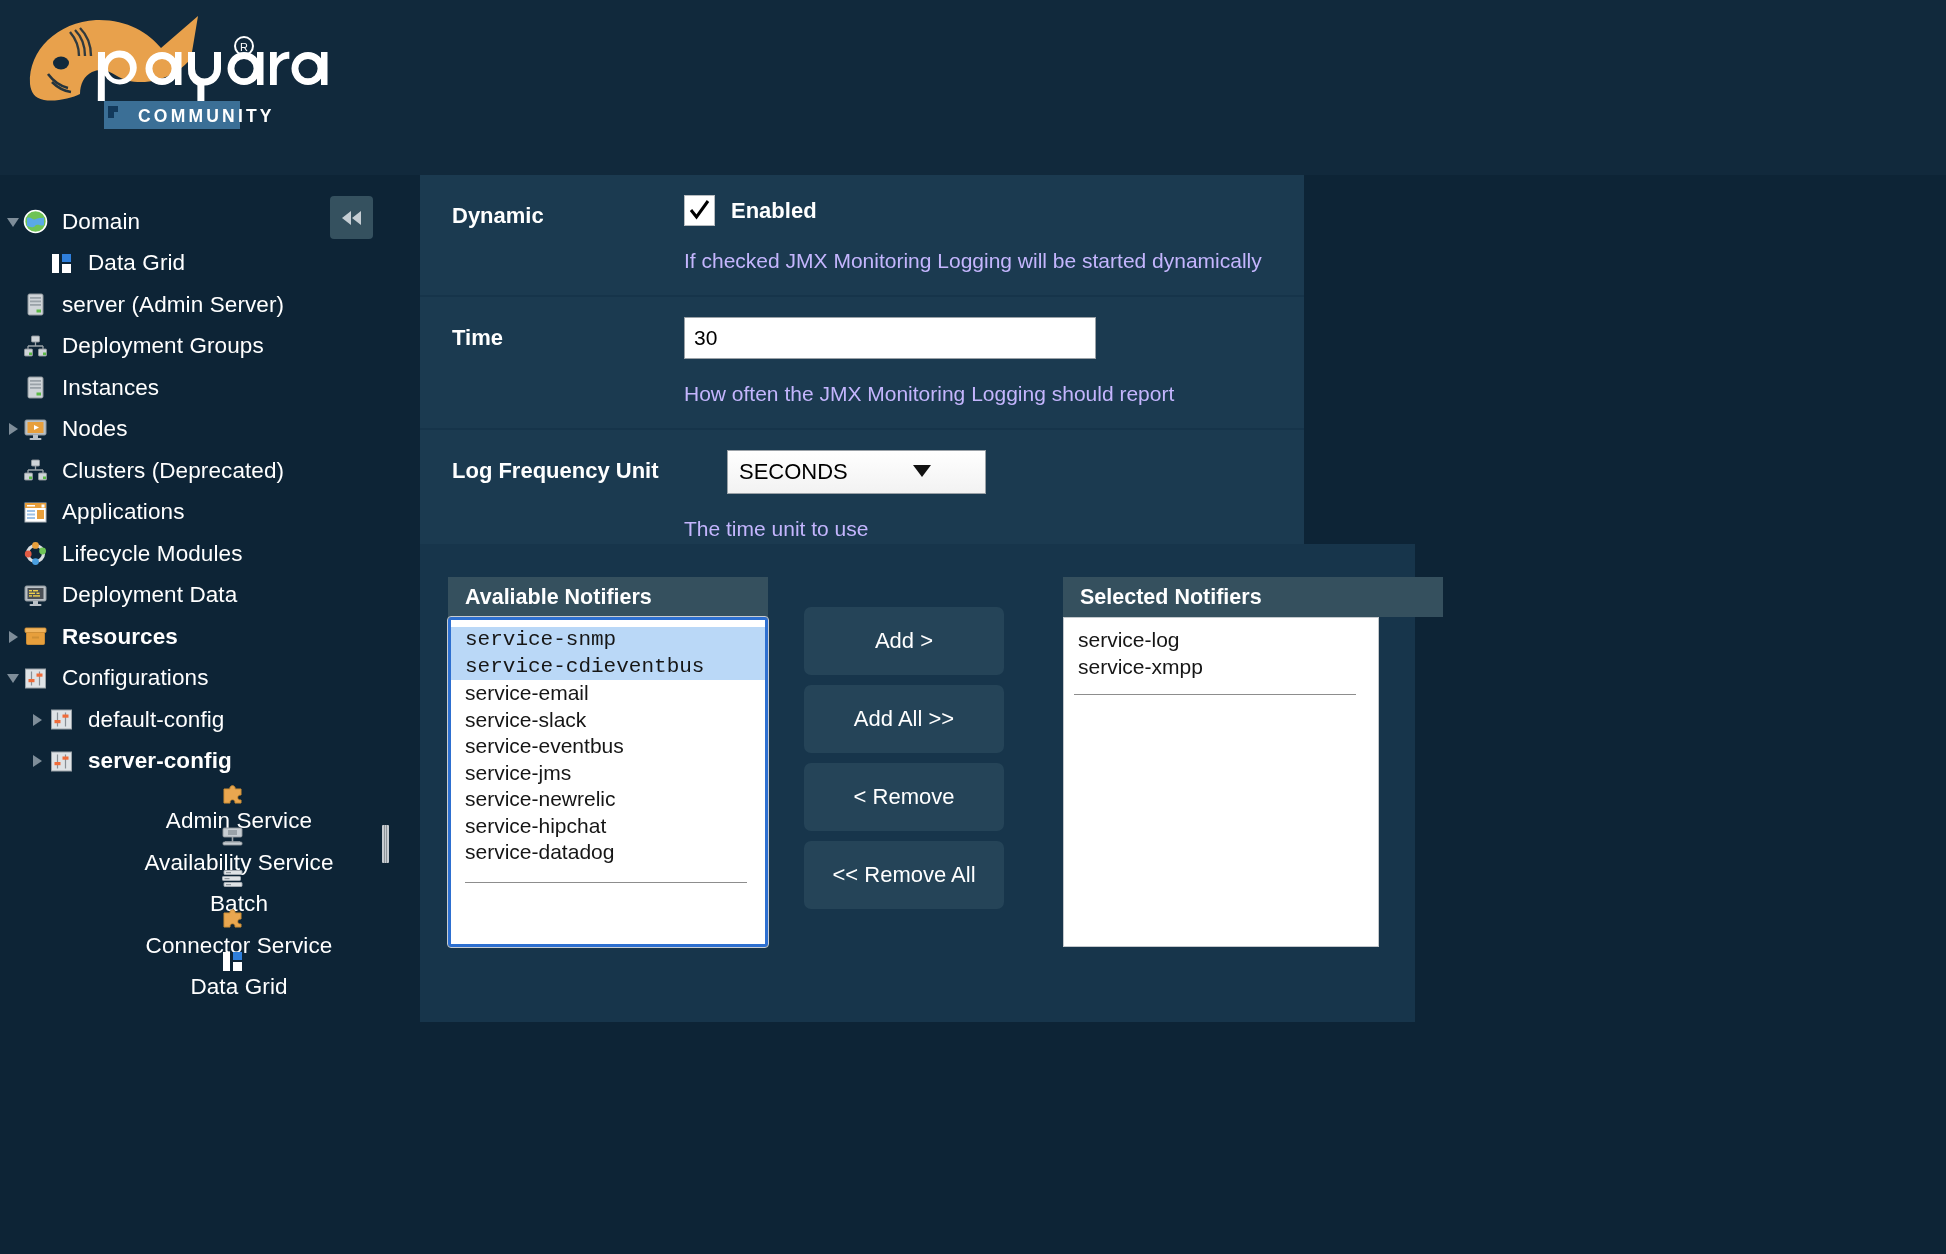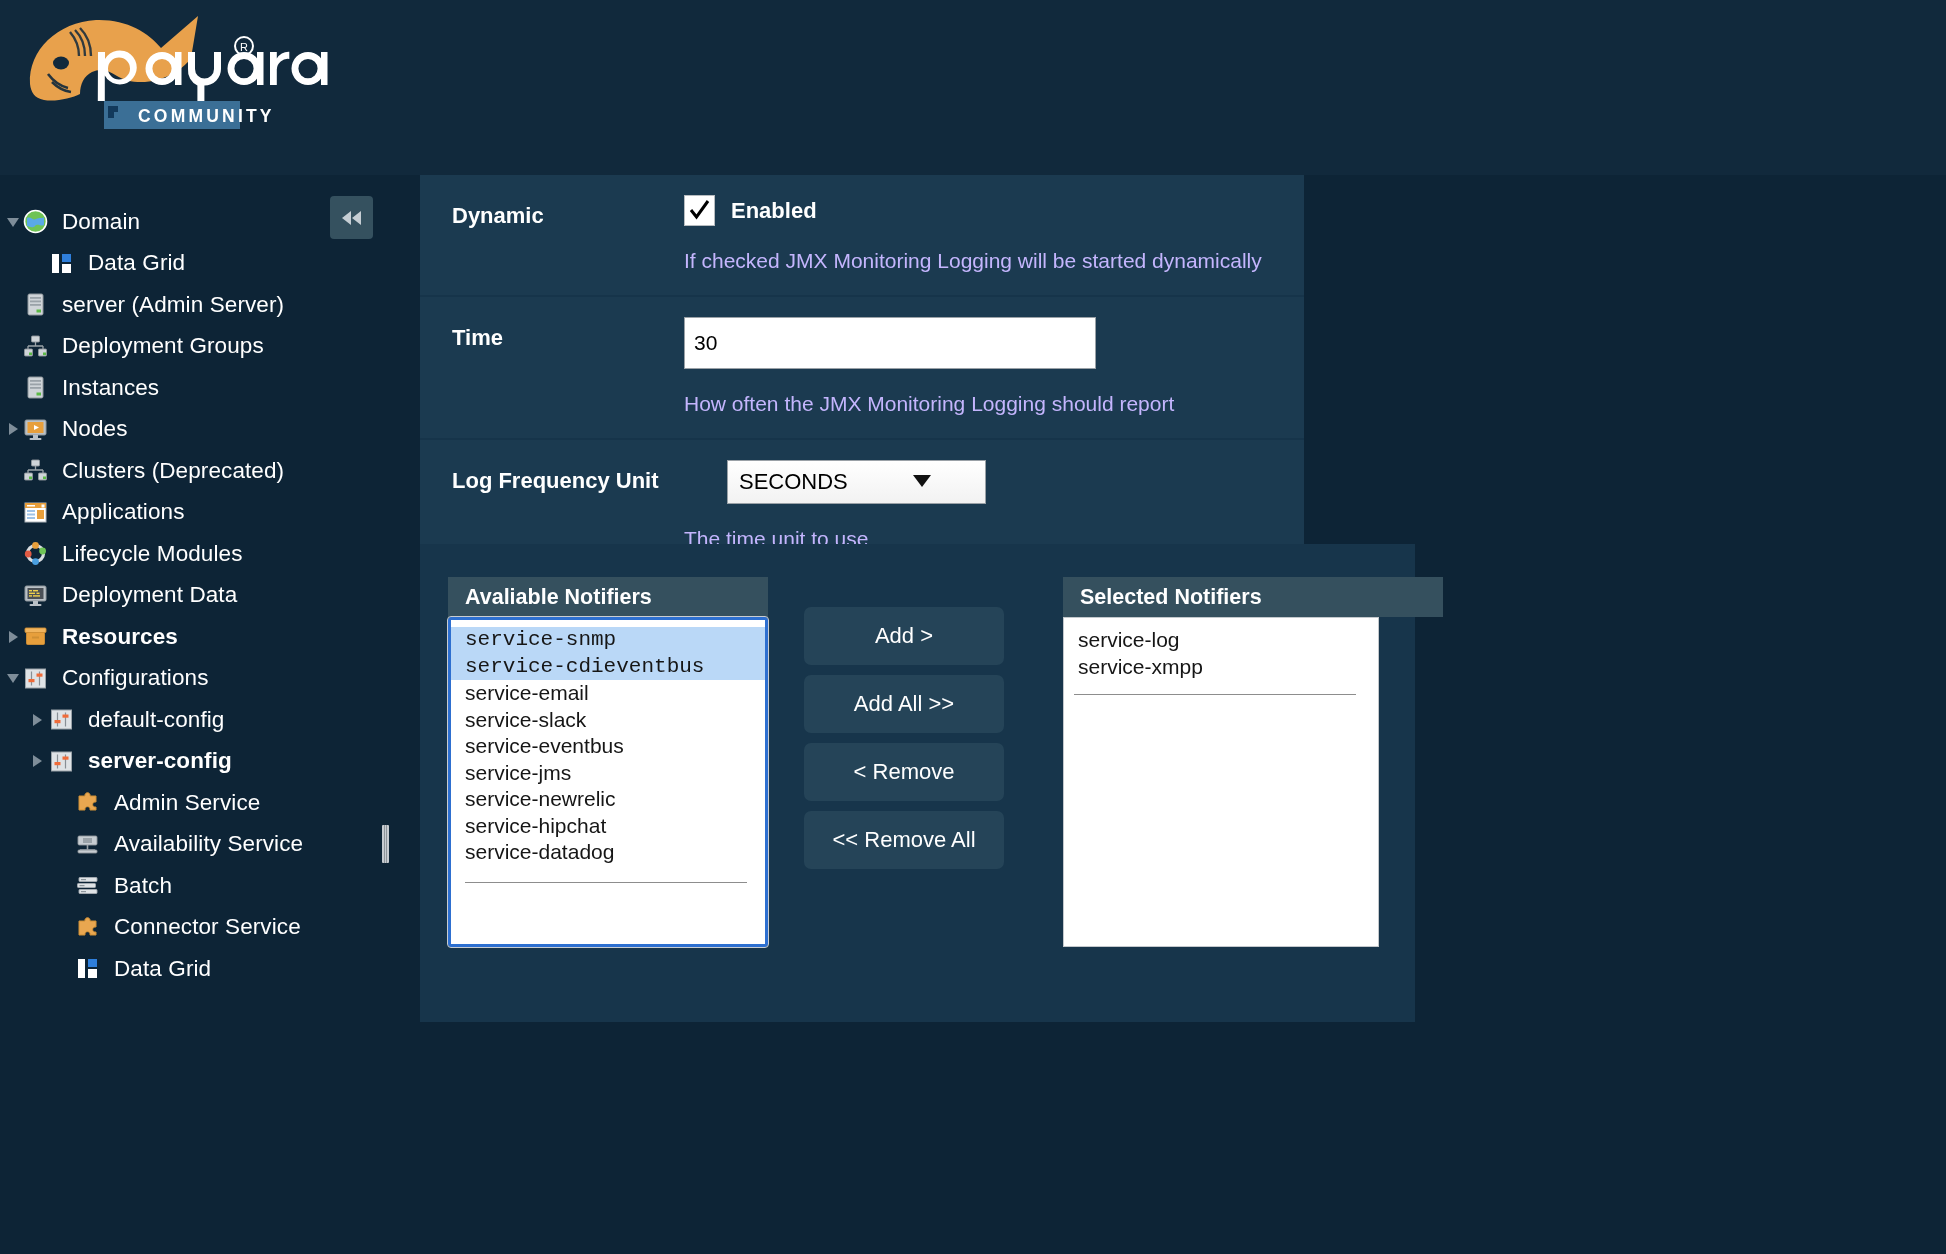--- a/index.html
+++ b/index.html
@@ -67,21 +67,21 @@
     margin-left: 14px;
     letter-spacing: 0.1px;
   }
   .node-label.bold { font-weight: bold; }
 
   
   .lvl0 { padding-left: 22px; }
   .lvl1 { padding-left: 22px; }
   .lvl1b { padding-left: 48px; }
   .lvl2 { padding-left: 48px; }
-  .lvl3 { padding-left: 74px; }
+  .lvl3 { padding-left: 74px; flex-direction: column; }
 
   
   .splitter {
     position: absolute;
     left: 382px; top: 650px;
     width: 7px; height: 38px;
     background: #c7ccd1;
     border-radius: 1px;
   }
   .splitter::before, .splitter::after {
@@ -157,21 +157,21 @@
     color: #ffffff;
     font-size: 22px;
     font-weight: bold;
   }
   .helper {
     color: #c4b5fd;
     font-size: 21px;
     line-height: 1.2;
   }
   .txt-input {
-    width: 412px; height: 52px;
+    width: 412px; height: 42px;
     background: #ffffff;
     border: 1px solid #9aa1a7;
     color: #000000;
     font-size: 21px;
     font-family: "Liberation Sans", sans-serif;
     padding: 0 9px;
     margin-bottom: 22px;
     display: block;
   }
   .select-wrap {
@@ -260,21 +260,21 @@
   }
   .list-rule.plain { margin: 14px 22px 0 10px; }
 
   
   .btn-col {
     position: absolute;
     left: 384px; top: 63px;
     width: 200px;
   }
   .xbtn {
-    width: 200px; height: 58px;
+    width: 200px; height: 68px;
     background: #254458;
     color: #ffffff;
     font-size: 22px;
     border: none;
     border-radius: 7px;
     margin-bottom: 10px;
     cursor: pointer;
     font-family: "Liberation Sans", sans-serif;
     display: block;
   }

